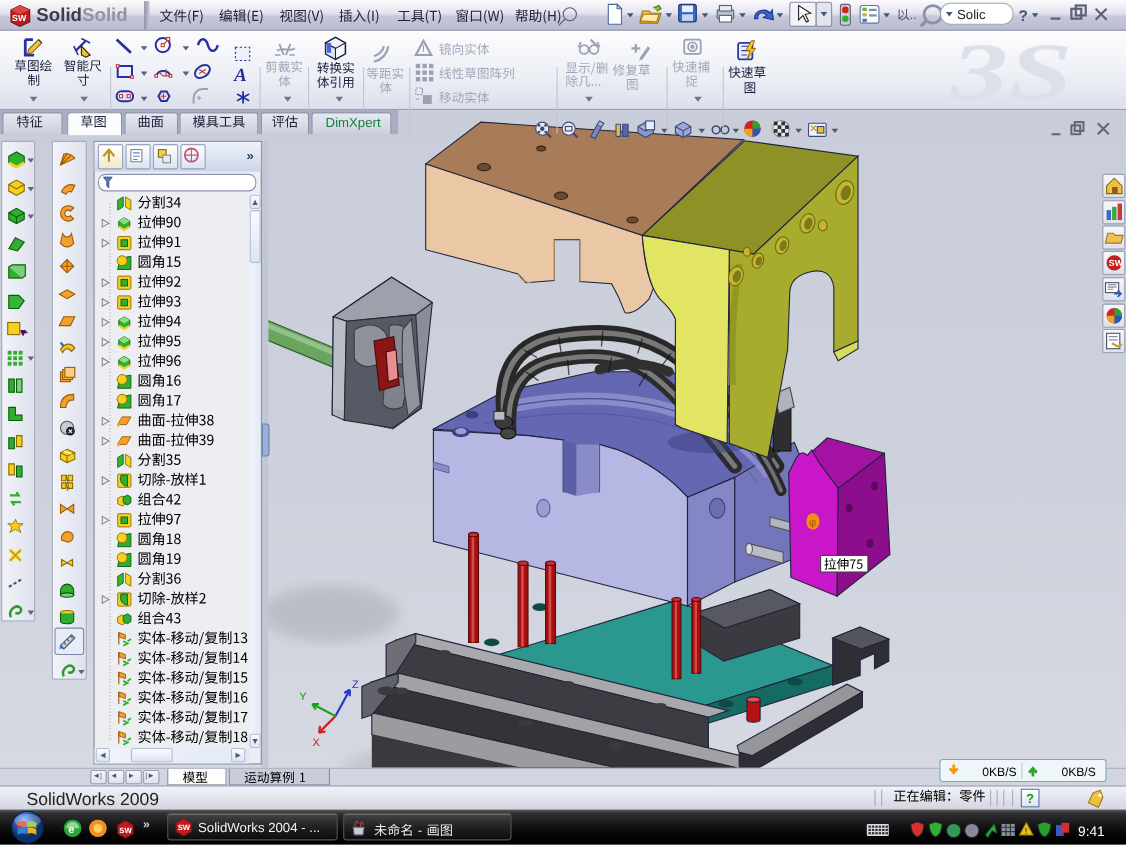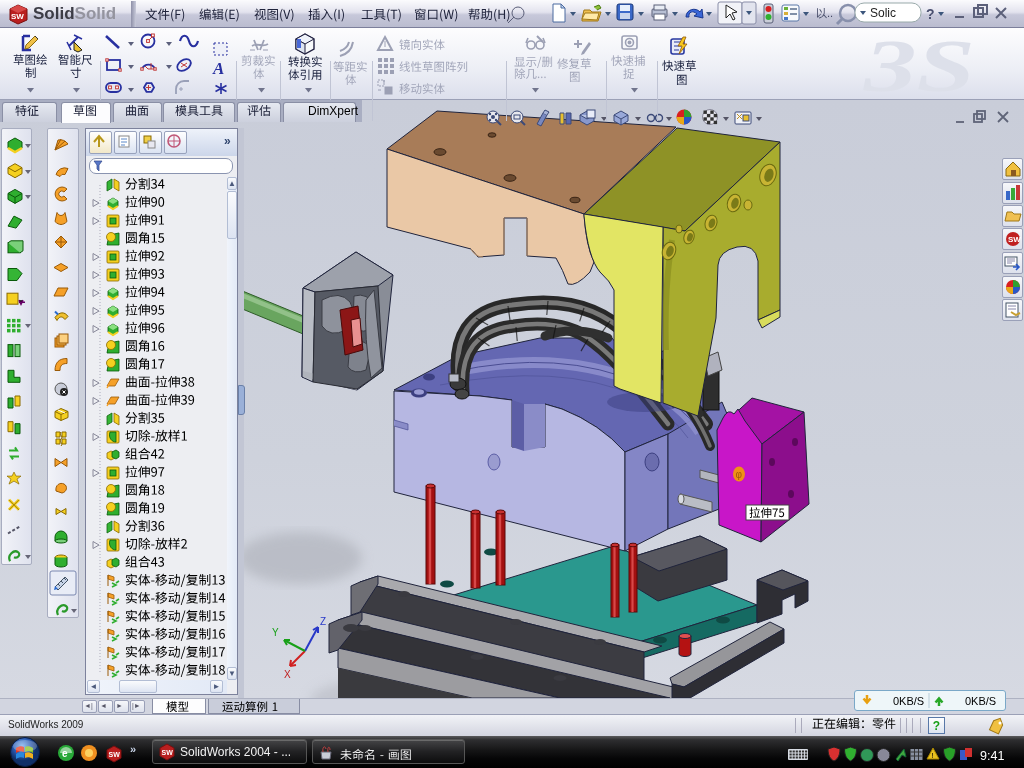--- a/index.html
+++ b/index.html
@@ -371,21 +371,21 @@
       <div class="ab" style="left:864px;top:-4px;font-size:74px;font-style:italic;font-weight:bold;color:#dde0ea;font-family:'Liberation Serif',serif;transform:scaleX(1.42);transform-origin:0 0">3S</div>
     </div>
     <div id="tabrow" class="ab">
       <div class="tab" style="left:2px;width:55px"></div>
       <div class="tab act" style="left:61px;width:50px"></div>
       <div class="tab" style="left:113px;width:49px"></div>
       <div class="tab" style="left:163px;width:72px"></div>
       <div class="tab" style="left:237px;width:44px"></div>
       <div class="tab" style="left:283px;width:73px"></div>
     </div>
-    <div class="ab" style="left:308px;top:104px;font-size:12px;color:#000000;z-index:31">DimXpert</div>
+    <div class="ab" style="left:296px;top:104px;font-size:12px;color:#15803d;z-index:31">DimXpert</div>
     <div id="treepanel" class="ab">
       <div id="treehdr">
         <div class="fmtab" style="left:3px; background:linear-gradient(#fff,#f2e8c8);"><svg width="21" height="21" style="margin:1px">
             <path d="M3,9 L8,3 L13,9 M8,3 V14" stroke="#b8971a" stroke-width="2" fill="none"></path>
           </svg></div>
         <div class="fmtab" style="left:28px;"><svg width="21" height="21" style="margin:1px">
             <rect x="3" y="3" width="10" height="11" fill="#fff" stroke="#888"></rect>
             <path d="M5,6 h6 M5,9 h6 M5,12 h4" stroke="#5a88c8"></path>
           </svg></div>
         <div class="fmtab" style="left:53px;"><svg width="21" height="21" style="margin:1px">
@@ -823,21 +823,21 @@
       <div class="tbtn" style="left:114px;top:1px;width:15px;height:13px"></div>
       <div class="tbtn" style="left:130px;top:1px;width:15px;height:13px"></div>
       <div class="ab" style="left:84px;top:3px;font-size:7px;color:#556;z-index:3">◄|</div>
       <div class="ab" style="left:100px;top:3px;font-size:7px;color:#556;z-index:3">◄</div>
       <div class="ab" style="left:116px;top:3px;font-size:7px;color:#556;z-index:3">►</div>
       <div class="ab" style="left:132px;top:3px;font-size:7px;color:#556;z-index:3">|►</div>
       <div class="ab" style="left:152px;top:0;width:54px;height:15px;background:#fdfdfe;border:1px solid #888da3;border-top:none"></div>
       <div class="ab" style="left:208px;top:0;width:92px;height:15px;background:#c9cdda;border:1px solid #888da3;border-top:none"></div>
     </div>
     <div id="statusbar" class="ab">
-      <div class="ab" style="left:8px;top:4px;font-size:10px;color:#222">SolidWorks 2009</div>
+      <div class="ab" style="left:24px;top:4px;font-size:16px;color:#222">SolidWorks 2009</div>
       <div class="ab" style="left:795px;top:3px;width:1px;height:15px;background:#aab"></div>
       <div class="ab" style="left:801px;top:3px;width:1px;height:15px;background:#aab"></div>
       <div class="ab" style="left:900px;top:3px;width:1px;height:15px;background:#aab"></div>
       <div class="ab" style="left:906px;top:3px;width:1px;height:15px;background:#aab"></div>
       <div class="ab" style="left:912px;top:3px;width:1px;height:15px;background:#aab"></div>
       <div class="ab" style="left:920px;top:3px;width:1px;height:15px;background:#aab"></div>
       <div class="ab" style="left:928px;top:2px;width:17px;height:17px;background:linear-gradient(#fff,#dce4f0);border:1px solid #5878a8;text-align:center;font-size:12px;font-weight:bold;color:#18a018;line-height:16px">?</div>
       <svg class="ab" style="left:986px;top:2px" width="22" height="18">
         <path d="M3,10 L10,3 h7 v7 L10,17 Z" fill="#f0c040" stroke="#a07818" transform="rotate(-20 11 10)"></path>
         <circle cx="14" cy="6" r="1.5" fill="#fff"></circle>

